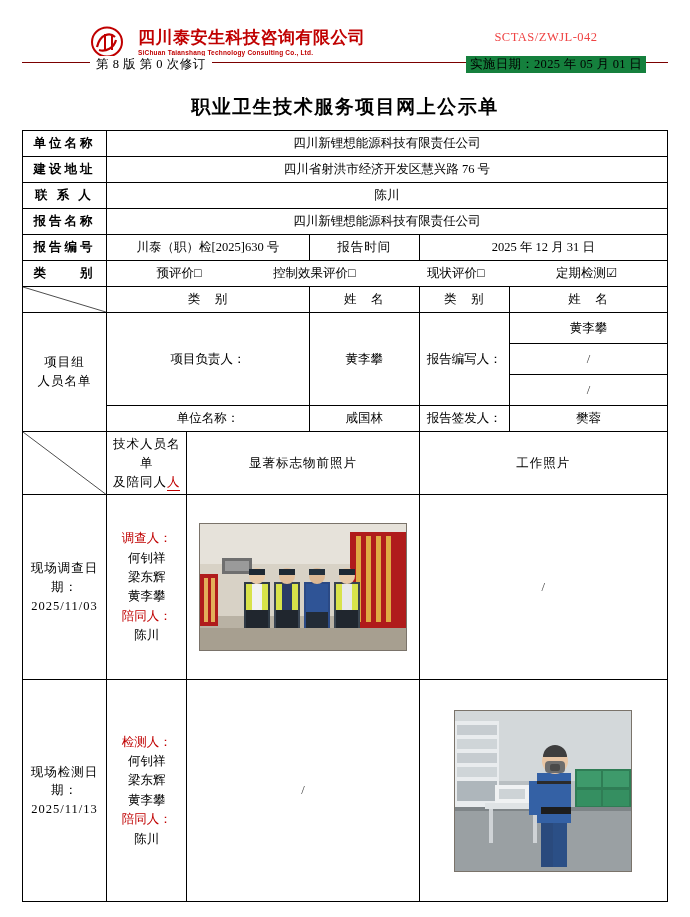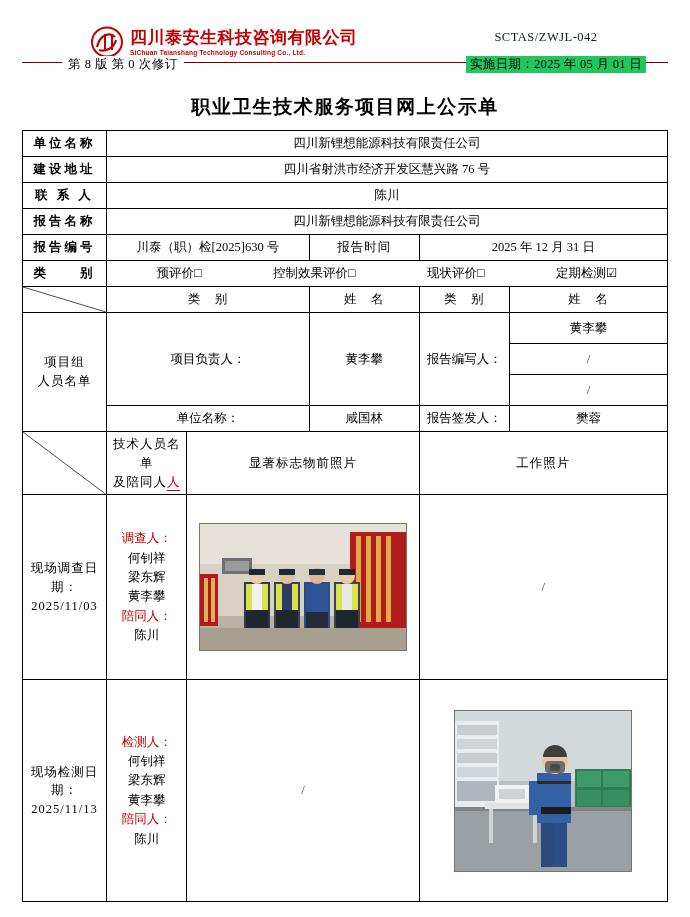--- a/index.html
+++ b/index.html
@@ -27,20 +27,21 @@
     position: relative;
     height: 56px;
     margin-top: 26px;
   }
   .logo-block {
     position: absolute;
     left: 68px;
     top: 0;
     display: flex;
     align-items: center;
+    gap: 8px;
   }
   .logo-mark {
     width: 34px;
     height: 32px;
     position: relative;
     margin-right: 6px;
   }
   .logo-mark svg { display: block; }
   .logo-text {
     display: flex;
@@ -65,44 +66,44 @@
     margin-top: 1px;
   }
   .code-right {
     position: absolute;
     right: 22px;
     top: 4px;
     width: 200px;
     text-align: center;
     font-family: "Liberation Serif", serif;
     font-size: 12.5px;
-    color: #0f172a;
+    color: #ef4444;
     letter-spacing: 0.5px;
   }
   .header-rule {
     position: absolute;
     left: 0;
     right: 0;
     top: 36px;
     border-top: 1.6px solid #7b0000;
   }
   .rev-box {
     position: absolute;
-    left: 40px;
+    left: 68px;
     top: 30px;
     background: #fff;
     padding: 0 6px;
     font-size: 12.5px;
     letter-spacing: 0.5px;
   }
   .date-box {
     position: absolute;
     right: 22px;
     top: 30px;
-    background: #22c55e;
+    background: #15803d;
     padding: 0 4px;
     font-size: 12.5px;
     letter-spacing: 0.3px;
   }
 
   
   .doc-title {
     text-align: center;
     font-size: 19px;
     font-weight: bold;

